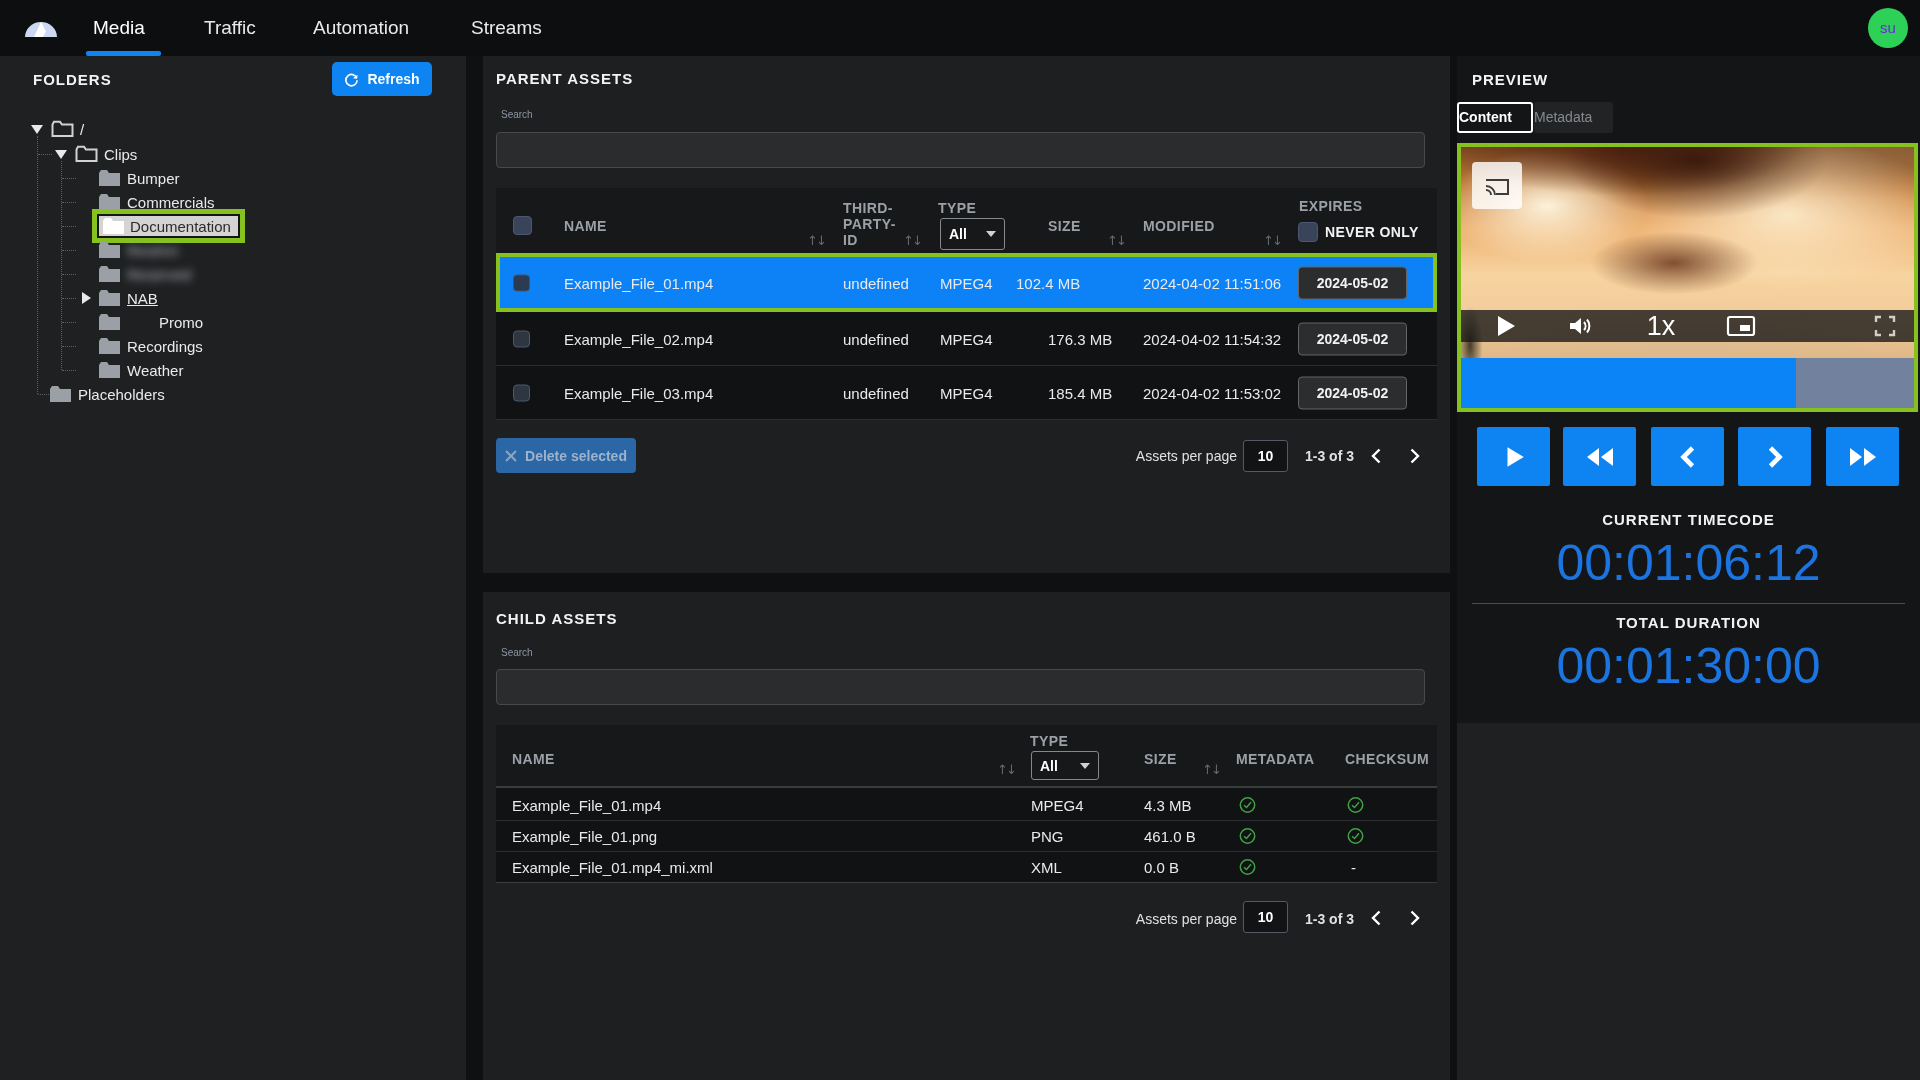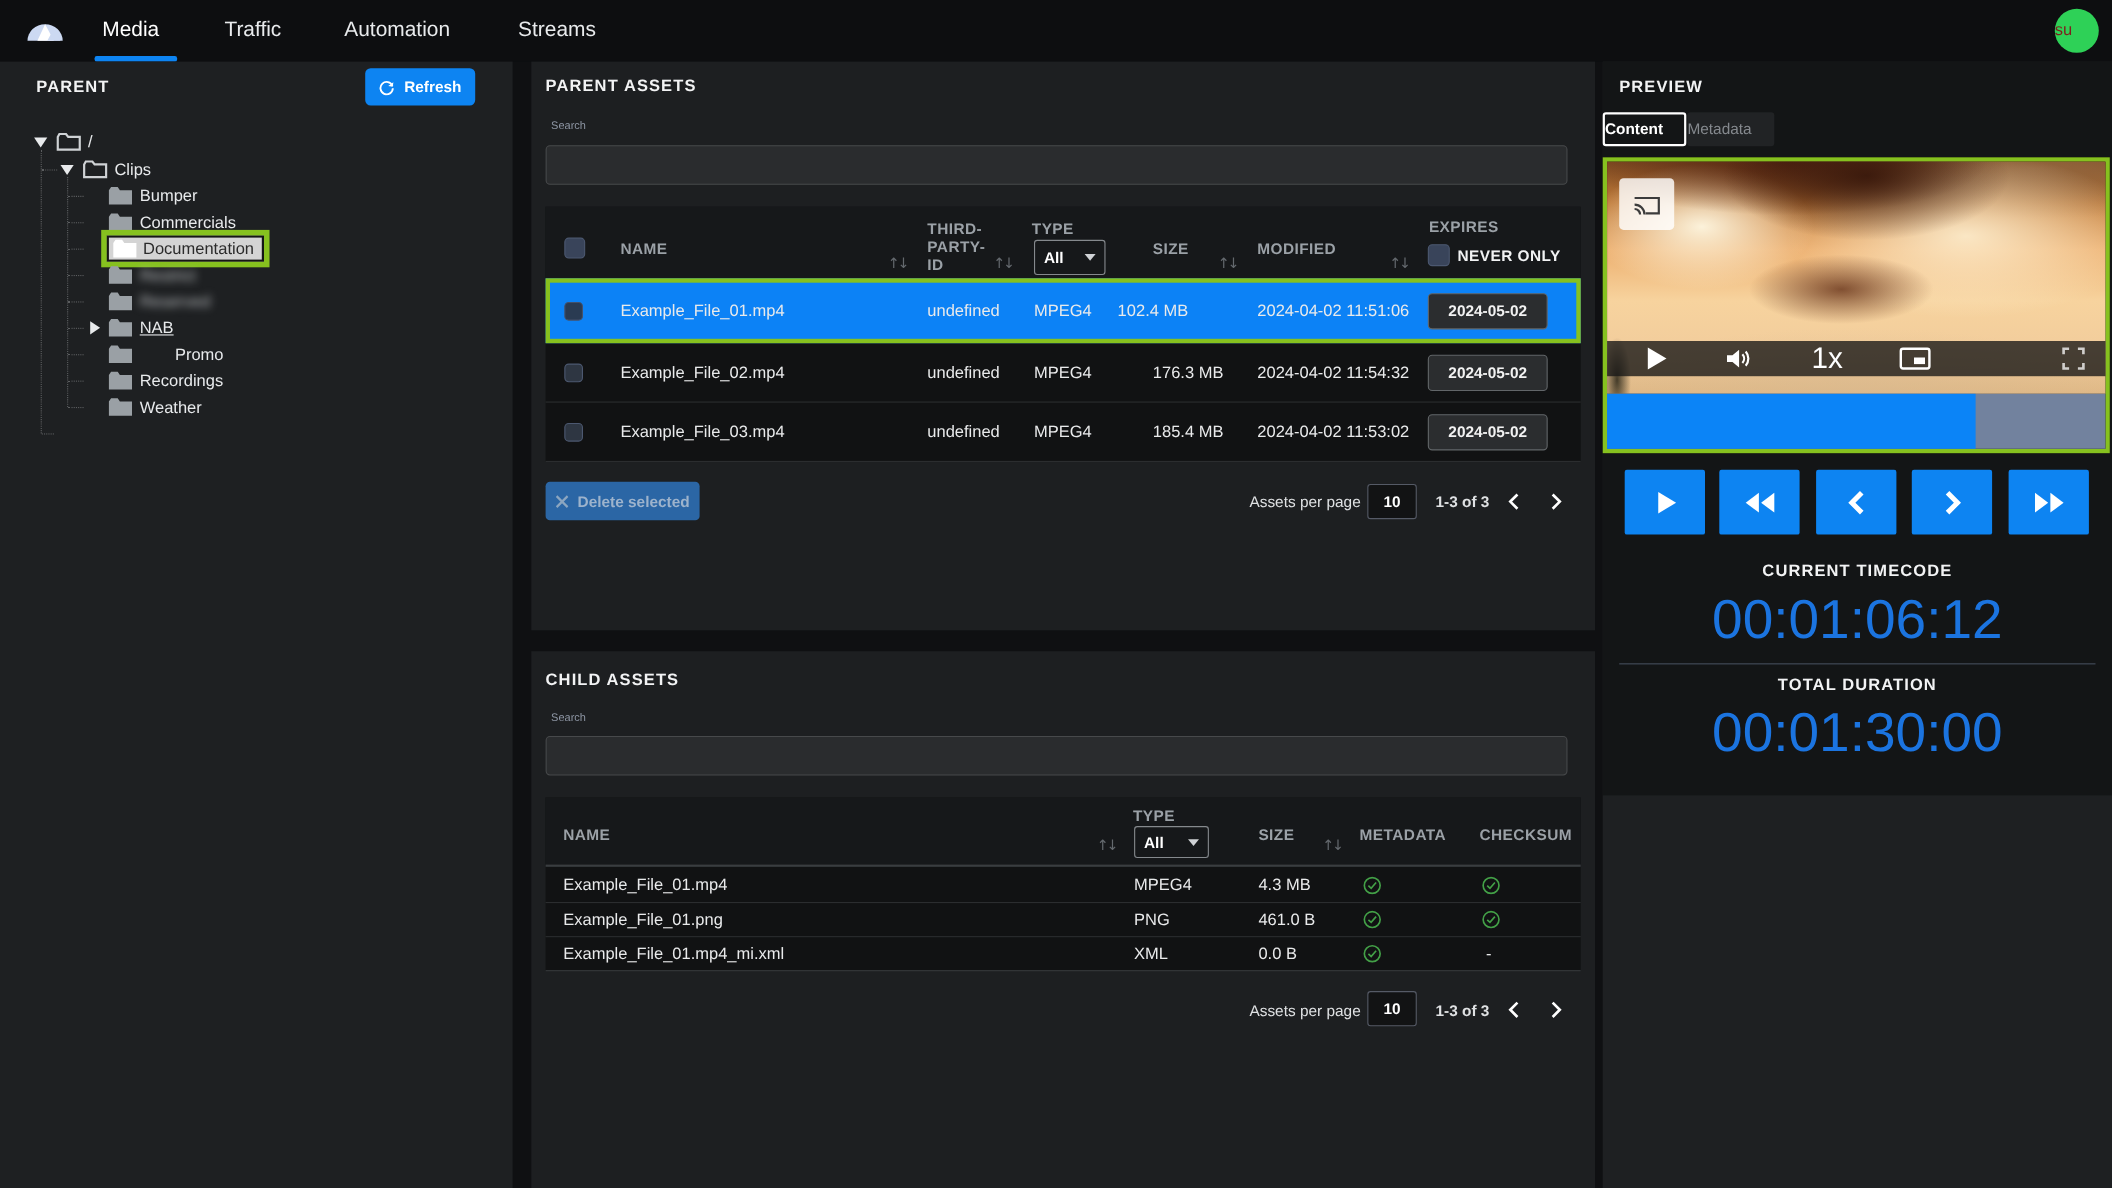--- a/index.html
+++ b/index.html
@@ -4,21 +4,21 @@
 <style>
   * { margin:0; padding:0; box-sizing:border-box; }
   html,body { width:1920px; height:1080px; overflow:hidden; background:#0f1012; font-family:"Liberation Sans", sans-serif; }
   .abs { position:absolute; }
   #app { position:relative; width:1920px; height:1080px; }
 
   
   #nav { position:absolute; left:0; top:0; width:1920px; height:56px; background:#0d0e10; }
   .nav-tab { position:absolute; top:0; height:56px; line-height:56px; color:#e8eaec; font-size:19px; cursor:pointer; }
   .nav-underline { position:absolute; left:86px; top:51px; width:75px; height:5px; background:#0d84f2; border-radius:2px; }
-  #avatar { position:absolute; left:1868px; top:8px; width:40px; height:40px; border-radius:50%; background:#2ed157; color:#7f1d1d; font-size:15px; line-height:40px; }
+  #avatar { position:absolute; left:1868px; top:8px; width:40px; height:40px; border-radius:50%; background:#2ed157; color:#6d28d9; font-size:15px; text-align:center; line-height:40px; }
 
   
   #sidebar { position:absolute; left:0; top:56px; width:466px; height:1024px; background:#1e2022; }
   .panel-title { font-size:15px; font-weight:bold; color:#f2f3f4; letter-spacing:1px; }
   #folders-title { position:absolute; left:33px; top:15px; }
   #refresh-btn { position:absolute; left:332px; top:6px; width:100px; height:34px; background:#0d84f2; border-radius:5px; color:#fff; font-size:14px; font-weight:bold; display:flex; align-items:center; justify-content:center; gap:8px; cursor:pointer; }
   .tree-row { position:absolute; left:0; width:100%; height:24px; display:flex; align-items:center; color:#e8eaec; font-size:15px; }
   .gv { border-left:1px dotted #5c5e60; width:0; }
   .gh { border-top:1px dotted #5c5e60; height:0; }
   .tri-down { width:0; height:0; border-left:6px solid transparent; border-right:6px solid transparent; border-top:9px solid #e8eaec; }
@@ -91,21 +91,21 @@
     </svg>
     <div class="nav-tab" style="left:93px;color:#fff;">Media</div>
     <div class="nav-underline"></div>
     <div class="nav-tab" style="left:204px;">Traffic</div>
     <div class="nav-tab" style="left:313px;">Automation</div>
     <div class="nav-tab" style="left:471px;">Streams</div>
     <div id="avatar">su</div>
   </header>
 
   <aside id="sidebar">
-    <div id="folders-title" class="panel-title">PARENT</div>
+    <div id="folders-title" class="panel-title">FOLDERS</div>
     <div id="refresh-btn">
       <svg width="15" height="15" viewBox="0 0 16 16">
           <path d="M13.6 6.5 A6 6 0 1 0 14 8.8" fill="none" stroke="#fff" stroke-width="1.8"></path>
           <path d="M14.2 2.6 L14.2 7 L9.8 7 Z" fill="#fff" transform="rotate(8 12 5)"></path>
         </svg>
       <span>Refresh</span>
     </div>
 
     <div class="abs gv" style="left:37px;top:80px;height:258px;"></div>
     <div class="abs gv" style="left:61px;top:105px;height:209px;"></div>
@@ -184,20 +184,26 @@
       <svg style="margin-left:98px;" width="23" height="18" viewBox="0 0 23 18">
           <path d="M1 4 L1 17 L22 17 L22 4 L11 4 L9 1 L3 1 Z" fill="#9aa0a5"></path>
         </svg>
       <span style="margin-left:6px;">Recordings</span>
     </div>
     <div class="tree-row" style="top:302px;">
       <svg style="margin-left:98px;" width="23" height="18" viewBox="0 0 23 18">
           <path d="M1 4 L1 17 L22 17 L22 4 L11 4 L9 1 L3 1 Z" fill="#9aa0a5"></path>
         </svg>
       <span style="margin-left:6px;">Weather</span>
+    </div>
+    <div class="tree-row" style="top:326px;">
+      <svg style="margin-left:49px;" width="23" height="18" viewBox="0 0 23 18">
+          <path d="M1 4 L1 17 L22 17 L22 4 L11 4 L9 1 L3 1 Z" fill="#9aa0a5"></path>
+        </svg>
+      <span style="margin-left:6px;">Placeholders</span>
     </div>
   </aside>
 
   <section id="parent-panel">
     <div class="panel-title" style="position:absolute;left:13px;top:14px;">PARENT ASSETS</div>
     <div class="search-label" style="top:53px;">Search</div>
     <input class="search-input" style="top: 76px;" value="">
     <div class="tblock" style="top:132px;height:232px;">
       <div class="thead" style="height:65px;">
         <span class="cbx" style="left:17px;top:28px;width:19px;height:19px;"></span>

